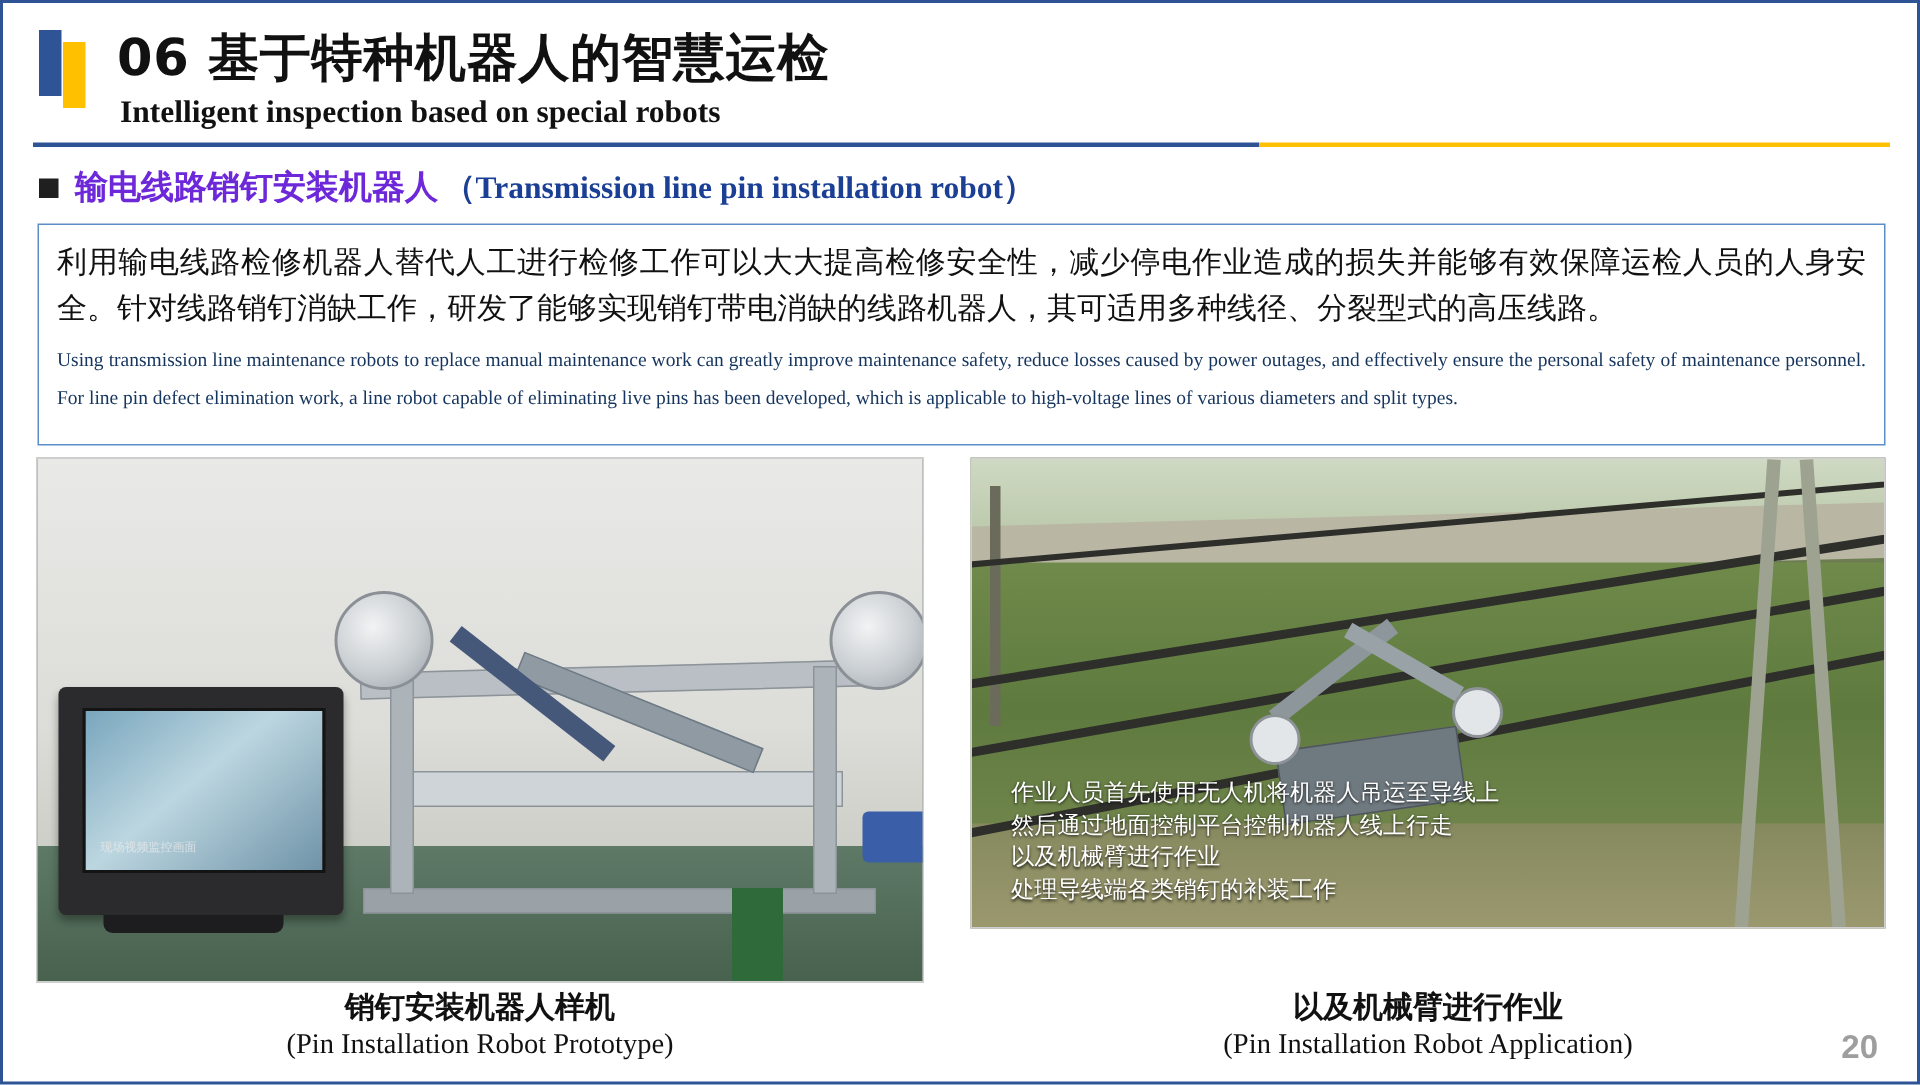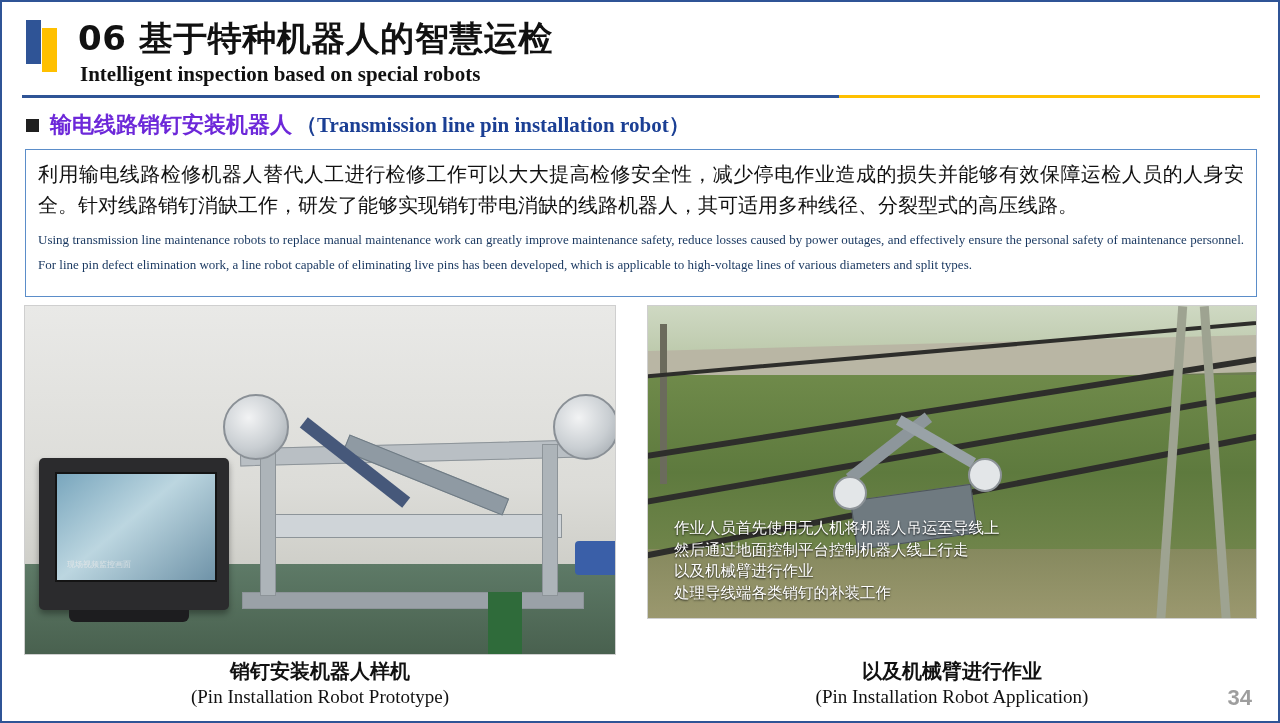--- a/index.html
+++ b/index.html
@@ -501,14 +501,14 @@
 
   <div class="fig-cap cap-left">
     <div class="cap-cn">销钉安装机器人样机</div>
     <div class="cap-en">(Pin Installation Robot Prototype)</div>
   </div>
   <div class="fig-cap cap-right">
     <div class="cap-cn">以及机械臂进行作业</div>
     <div class="cap-en">(Pin Installation Robot Application)</div>
   </div>
 
-  <div class="slide-number">34</div>
+  <div class="slide-number">20</div>
 </div>
 
 </body></html>

